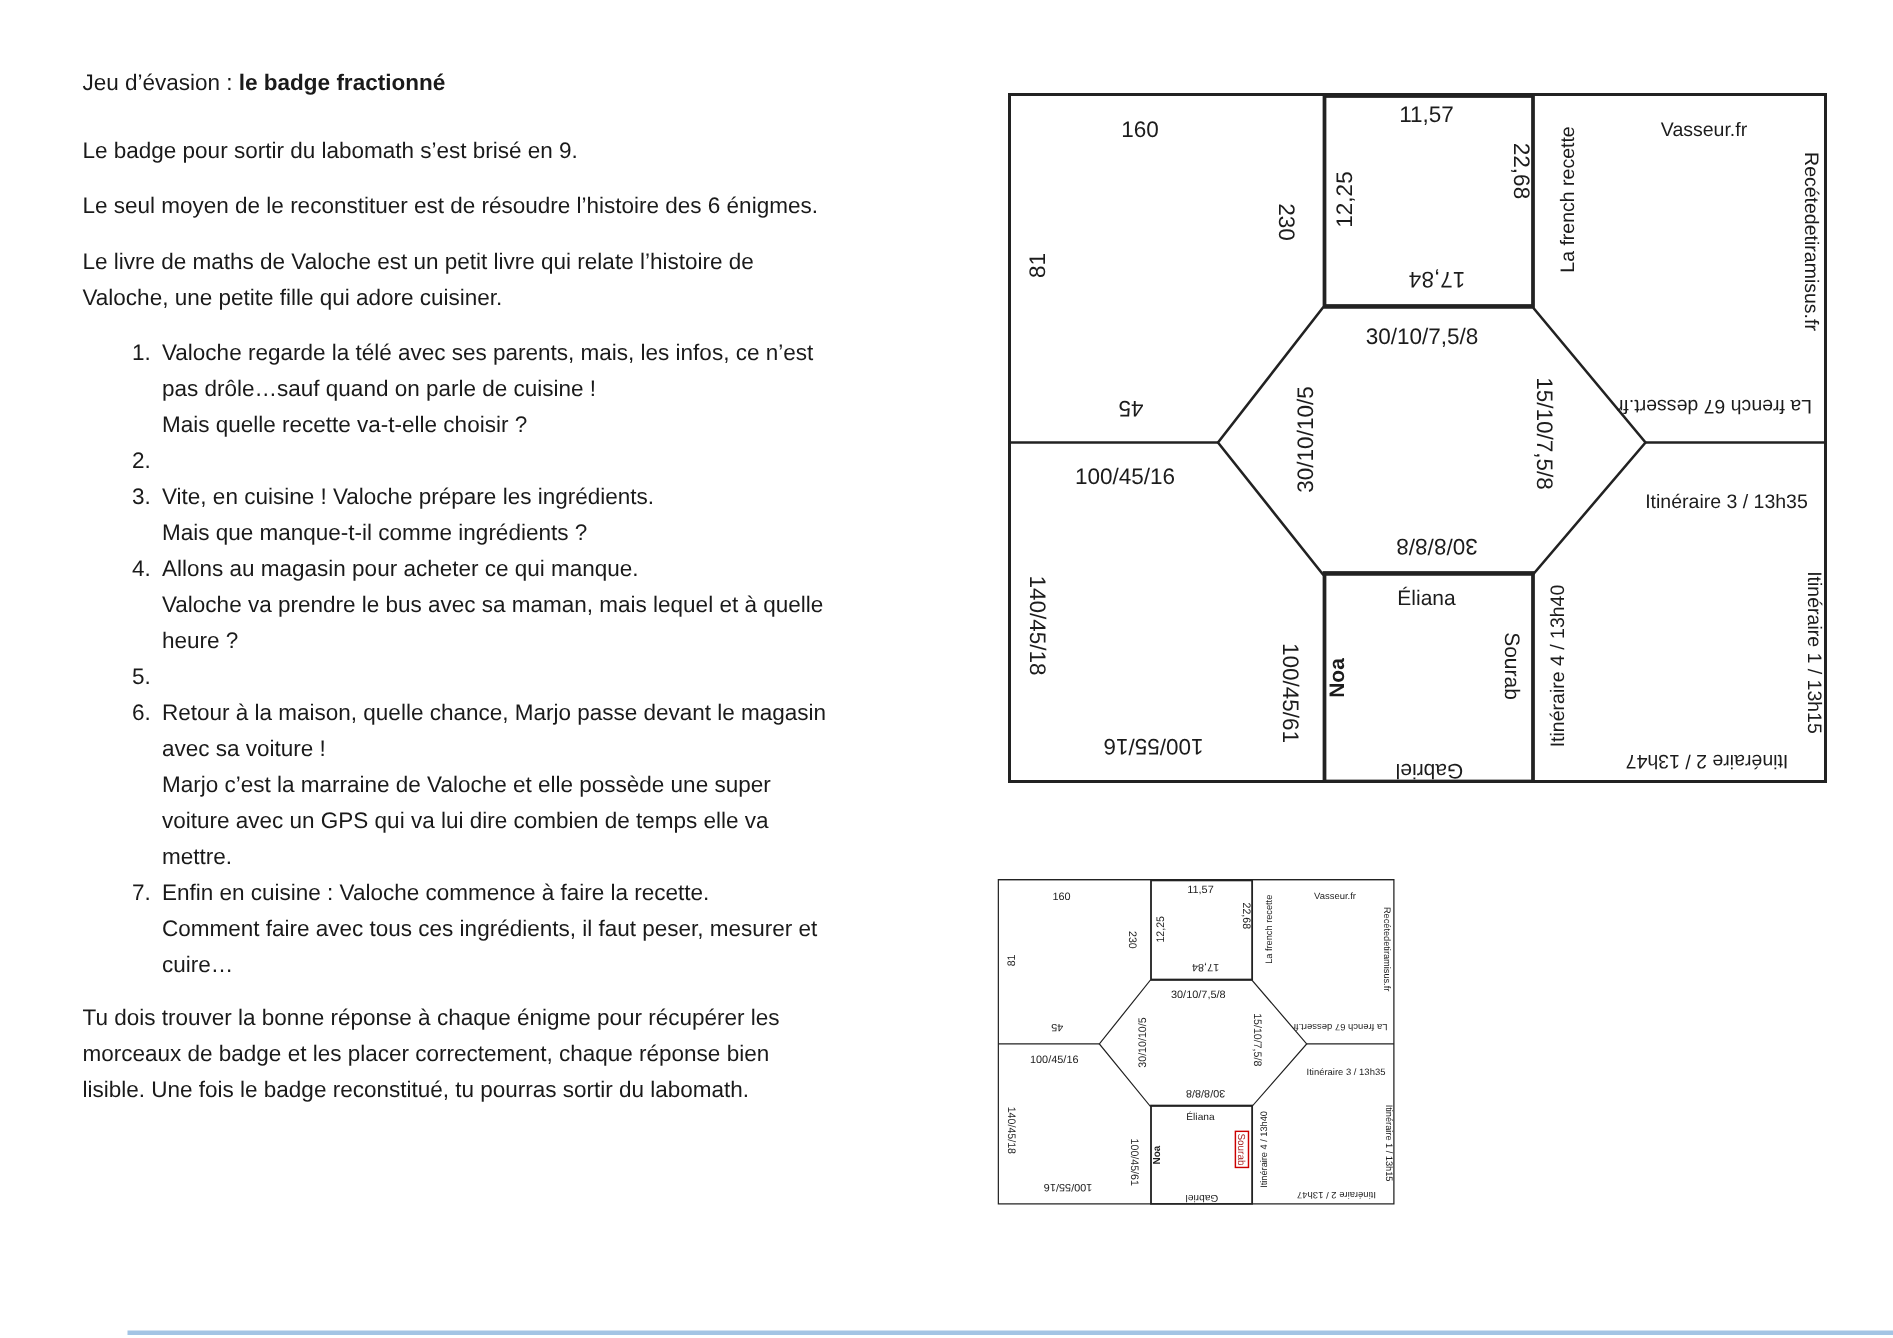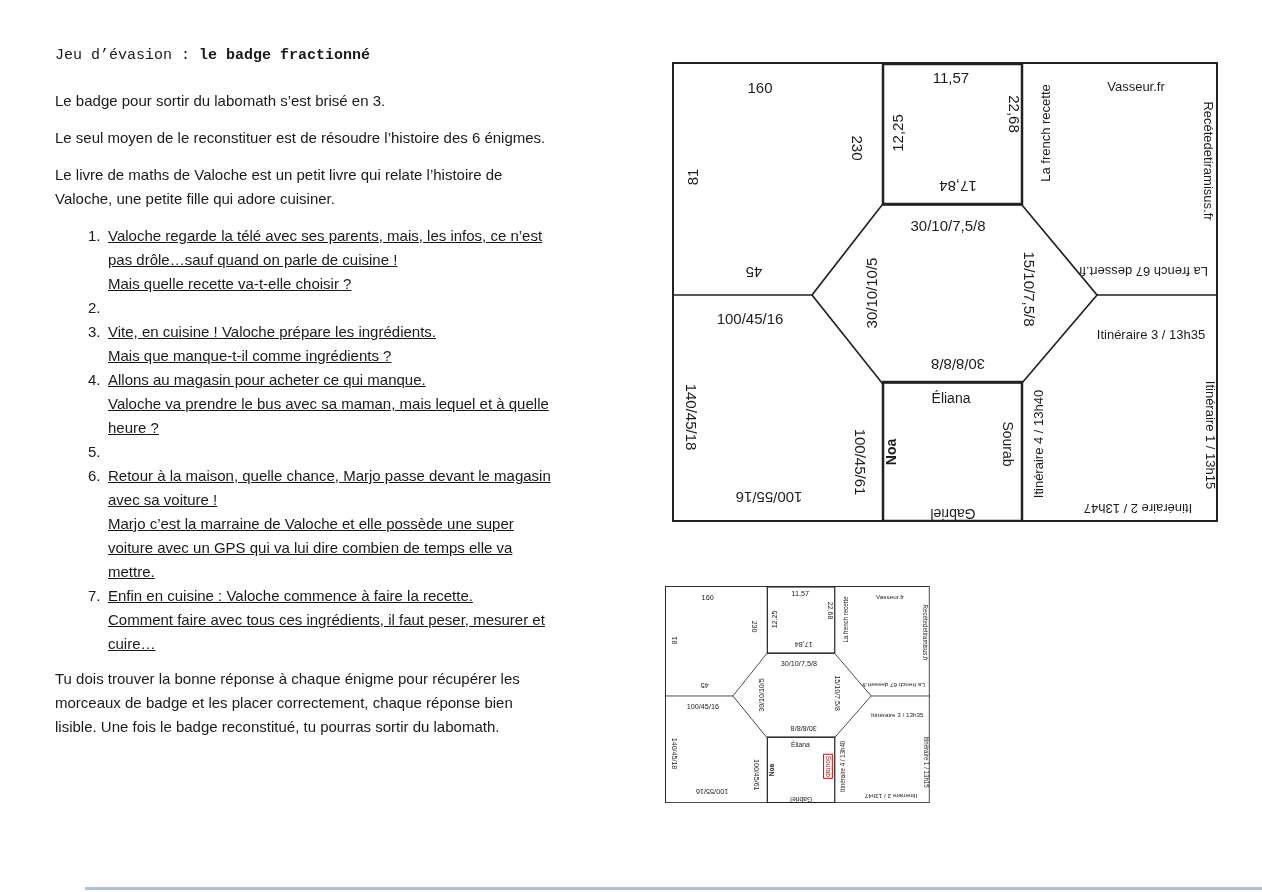--- a/index.html
+++ b/index.html
@@ -3,27 +3,27 @@
 <meta charset="utf-8">
 <style>
   html,body{margin:0;padding:0;}
   body{
     width:1262px;height:892px;position:relative;background:#ffffff;
     font-family:"Liberation Sans",sans-serif;color:#1a1a1a;overflow:hidden;
   }
   
   .doc{position:absolute;left:55px;top:44px;width:585px;font-size:15px;line-height:24px;}
   .doc p{margin:0 0 13px 0;}
-  .doc p.title{margin-bottom:21px;font-family:Liberation Mono, monospace;}
+  .doc p.title{margin-bottom:21px;}
   .lines{white-space:pre-line;}
   .bold{font-weight:bold;}
   .list{margin:0;padding:0;}
   .li{display:flex;align-items:flex-start;}
   .li .num{width:20px;margin-left:33px;flex:none;}
-  .li .itxt{width:480px;text-decoration:underline;}
+  .li .itxt{width:480px;}
   .closing{margin-top:11px !important;width:575px;}
   
   .badge{position:absolute;width:546px;height:460px;}
   .badge-big{left:672px;top:62px;}
   .badge-small{left:665px;top:586px;transform:scale(0.485,0.472);transform-origin:0 0;}
   .badge svg{position:absolute;left:0;top:0;}
   .bl{position:absolute;font-size:15px;white-space:nowrap;color:#1c1c1c;}
   .bl.txt{font-size:13px;}
   .bl.nm{font-size:14px;}
   .r0{transform:translate(-50%,-50%);}
@@ -48,21 +48,21 @@
   
   .badge-small .l-bsq-r{color:#a52020;border:2px solid #cc0000;padding:0 2px;}
   
   .blue-line{position:absolute;left:85px;top:887px;width:1177px;height:3px;background:#a3c4e4;}
 </style>
 </head>
 <body>
 
 <div class="doc">
   <p class="title"><span>Jeu d’évasion : </span><span class="bold">le badge fractionné</span></p>
-  <p class="lines">Le badge pour sortir du labomath s’est brisé en 3.</p>
+  <p class="lines">Le badge pour sortir du labomath s’est brisé en 9.</p>
   <p class="lines">Le seul moyen de le reconstituer est de résoudre l’histoire des 6 énigmes.</p>
   <p class="lines">Le livre de maths de Valoche est un petit livre qui relate l’histoire de
 Valoche, une petite fille qui adore cuisiner.</p>
   <div class="list">
     <div class="li">
         <span class="num">1.</span>
         <div class="itxt lines">Valoche regarde la télé avec ses parents, mais, les infos, ce n’est
 pas drôle…sauf quand on parle de cuisine !
 Mais quelle recette va-t-elle choisir ?</div>
       </div>

